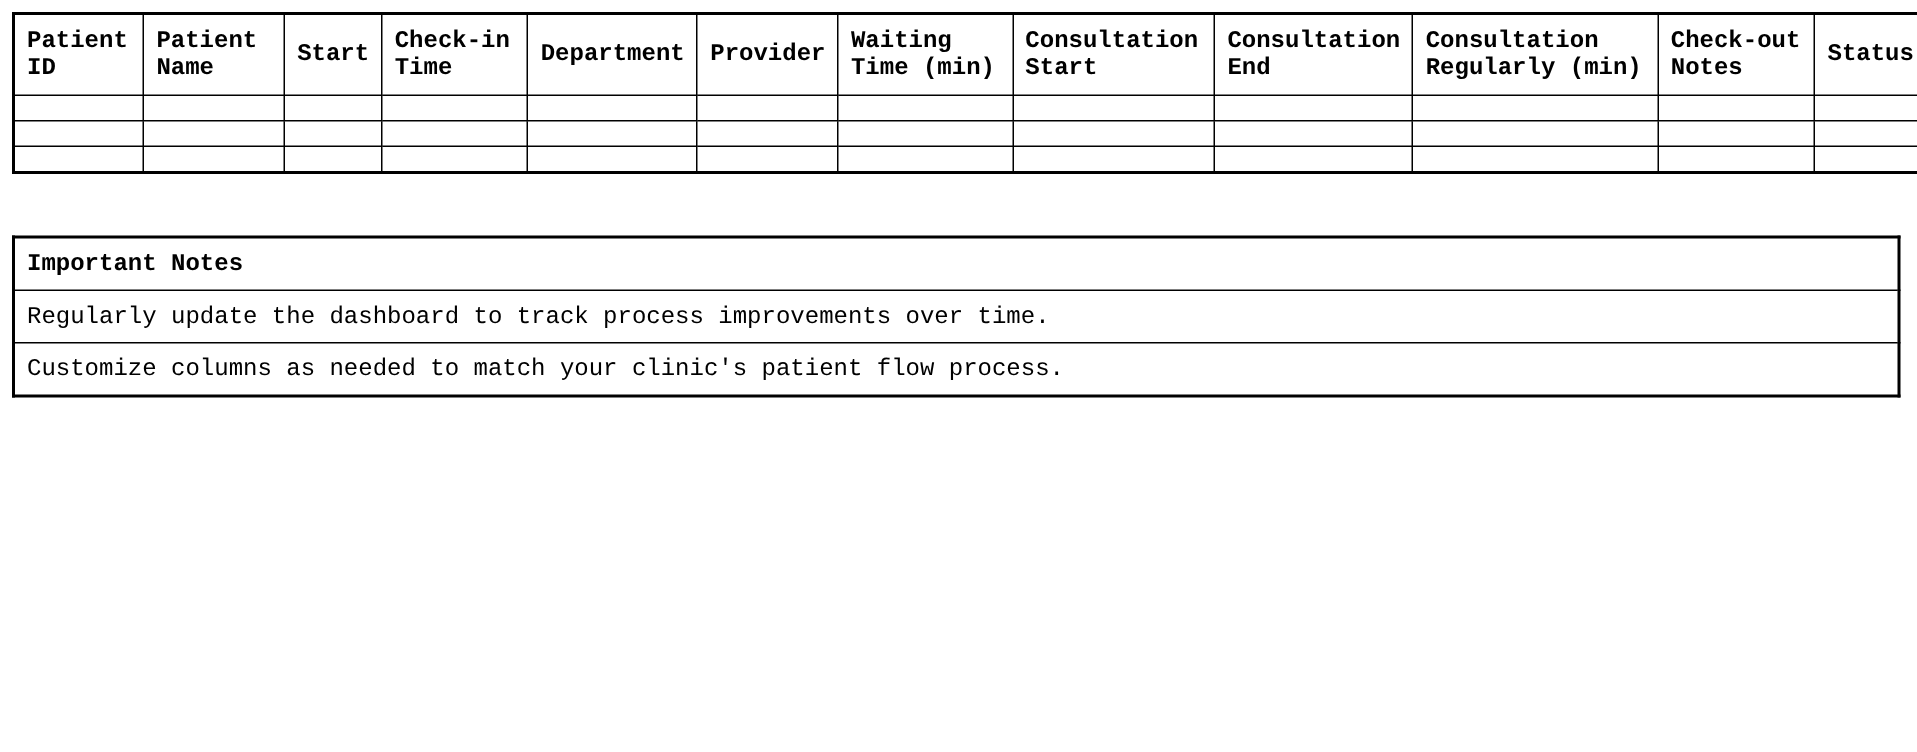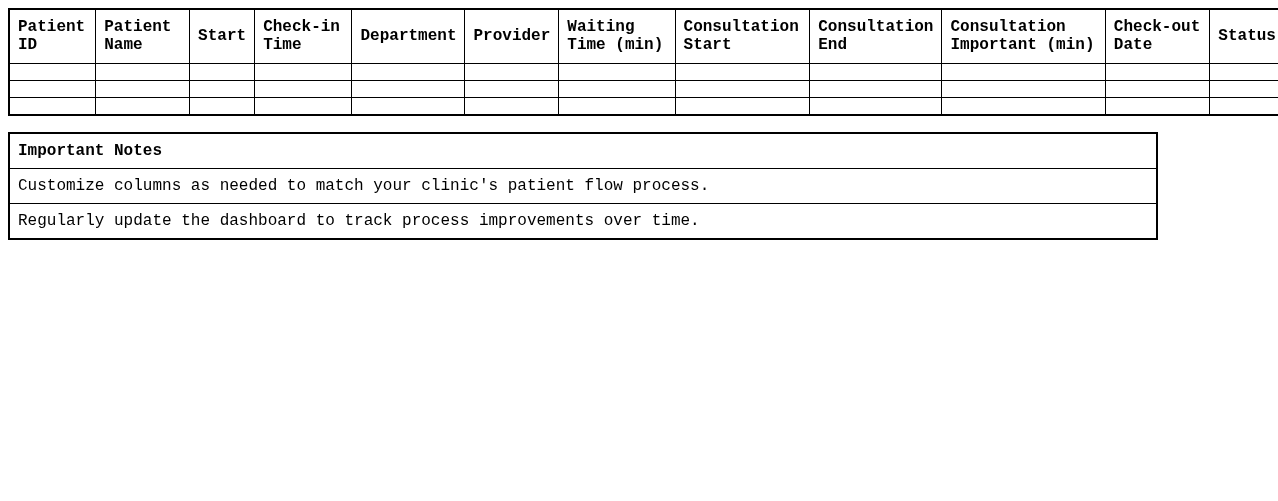--- a/index.html
+++ b/index.html
@@ -31,22 +31,22 @@
     overflow: hidden;
   }
   .main-table th {
     font-weight: bold;
     line-height: 1.15;
   }
   .main-table thead tr { height: 54px; }
   .main-table .empty-row { height: 16px; }
   .main-table .empty-row td { padding: 8px; font-size: 0; line-height: 0; }
   .notes-table {
-    margin-top: 16px;
-    width: 1150px;
+    margin-top: 41px;
+    width: 1259px;
   }
   .notes-table .title-row { height: 33px; }
   .notes-table .title-row td { font-weight: bold; }
   .notes-table .note-row { height: 35px; }
 </style>
 </head>
 <body>
 
 <table class="main-table">
   <colgroup>
@@ -67,22 +67,22 @@
     <tr>
       <th>Patient ID</th>
       <th>Patient Name</th>
       <th>Start</th>
       <th>Check-in Time</th>
       <th>Department</th>
       <th>Provider</th>
       <th>Waiting Time (min)</th>
       <th>Consultation Start</th>
       <th>Consultation End</th>
-      <th>Consultation Important (min)</th>
-      <th>Check-out Date</th>
+      <th>Consultation Regularly (min)</th>
+      <th>Check-out Notes</th>
       <th>Status</th>
     </tr>
   </thead>
   <tbody>
     <tr class="empty-row">
       <td></td>
       <td></td>
       <td></td>
       <td></td>
       <td></td>
@@ -124,19 +124,19 @@
     </tr>
   </tbody>
 </table>
 
 <table class="notes-table">
   <tbody>
     <tr class="title-row">
       <td>Important Notes</td>
     </tr>
     <tr class="note-row">
-      <td>Customize columns as needed to match your clinic's patient flow process.</td>
+      <td>Regularly update the dashboard to track process improvements over time.</td>
     </tr>
     <tr class="note-row">
-      <td>Regularly update the dashboard to track process improvements over time.</td>
+      <td>Customize columns as needed to match your clinic's patient flow process.</td>
     </tr>
   </tbody>
 </table>
 
 </body></html>

